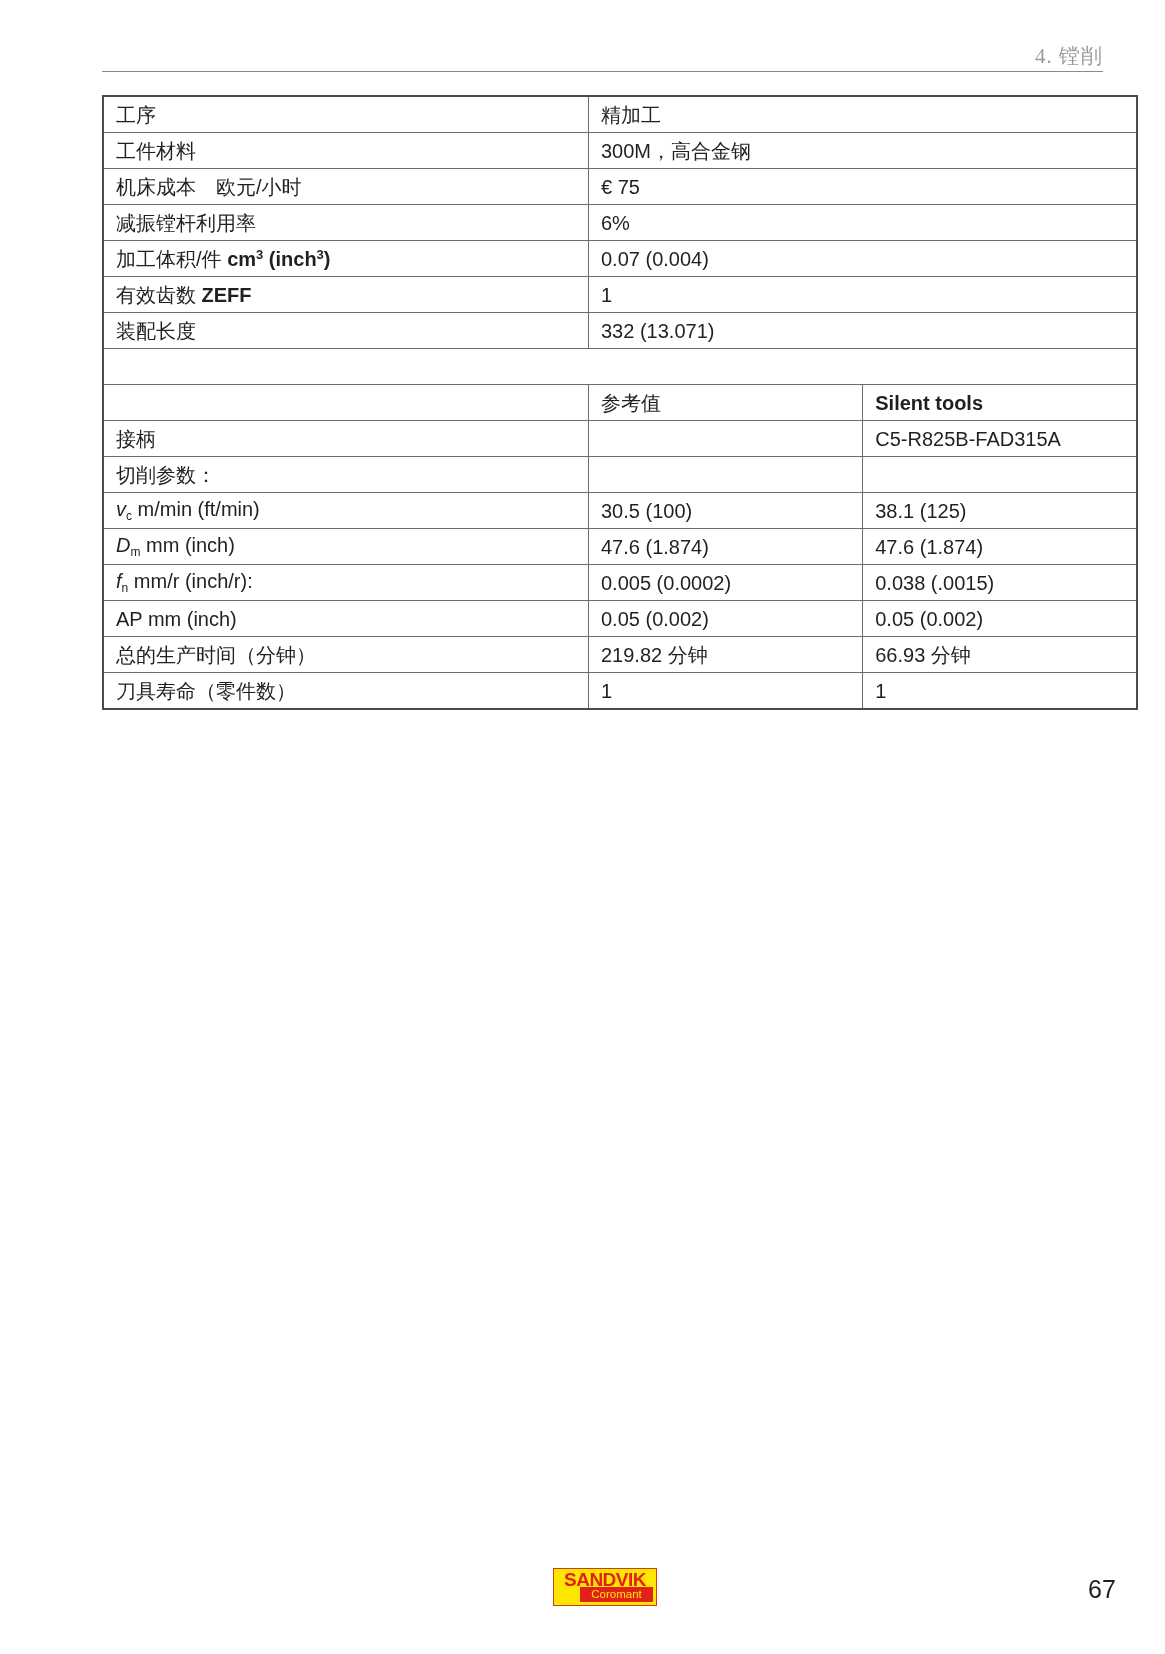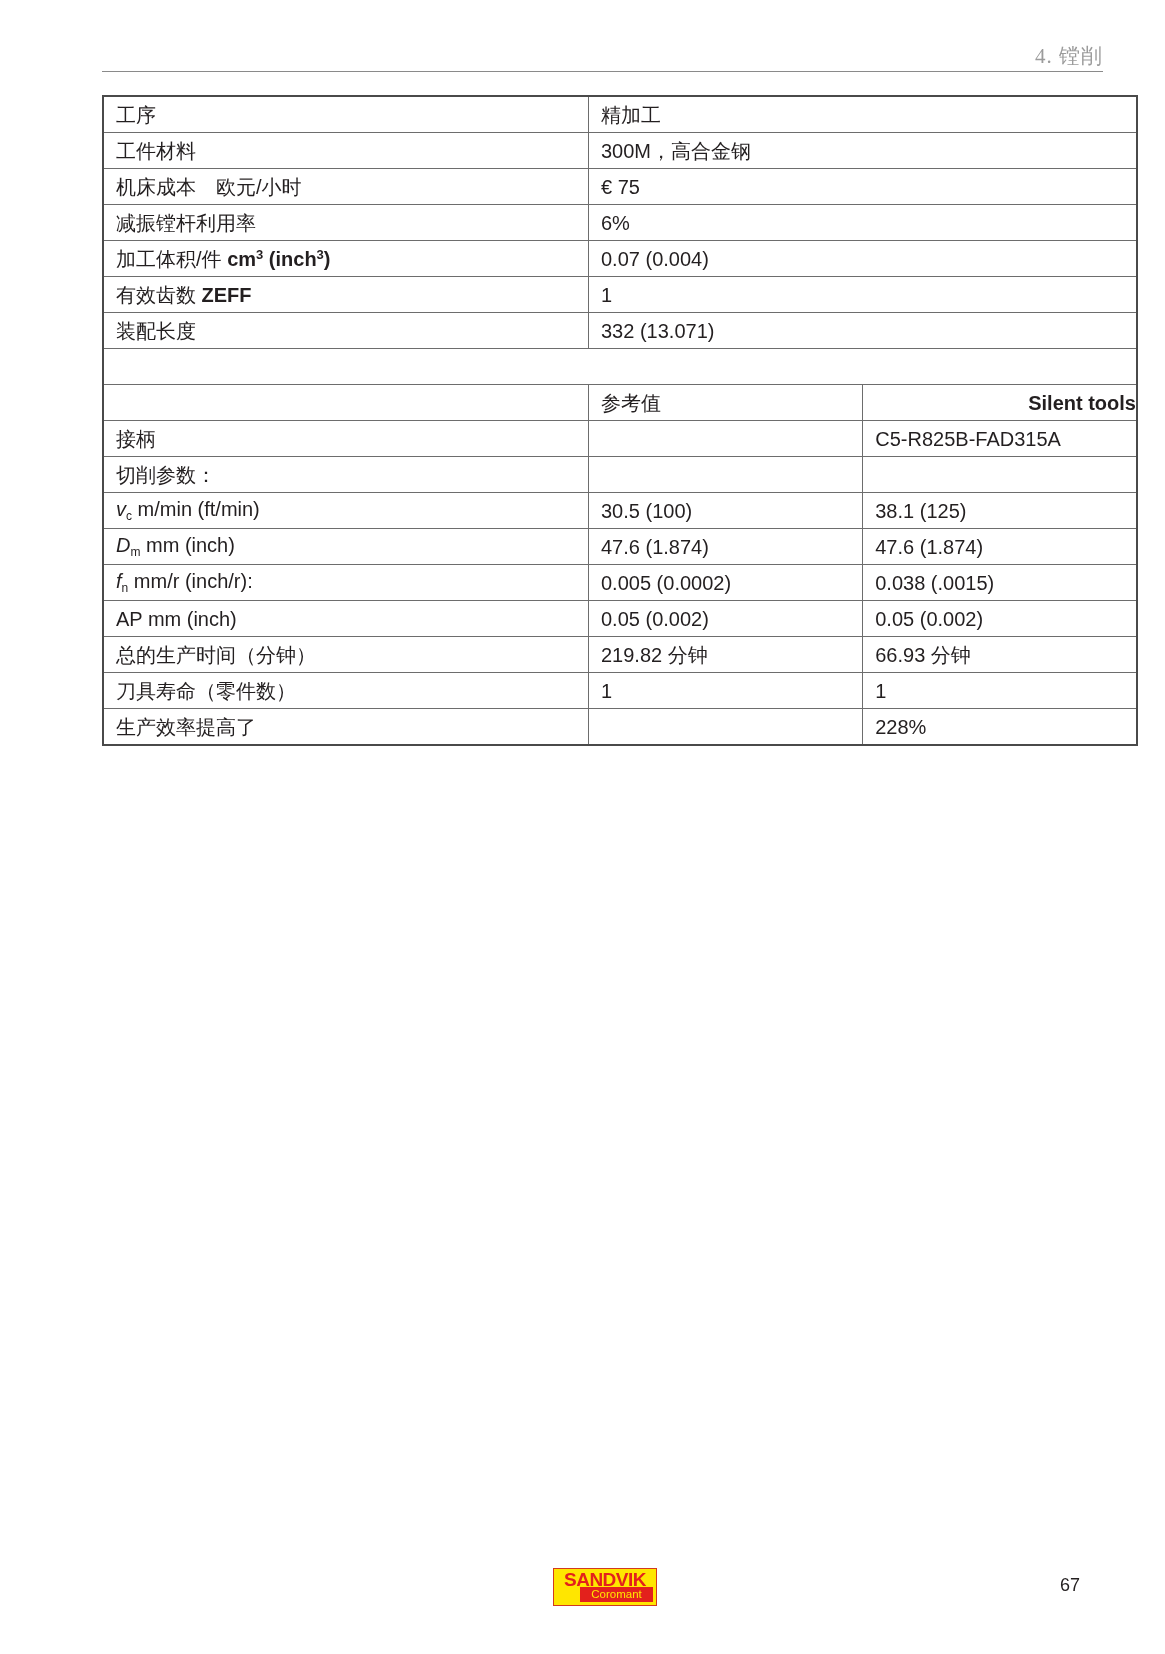--- a/index.html
+++ b/index.html
@@ -4,29 +4,29 @@
 <style>
   html, body { margin:0; padding:0; background:#ffffff; }
   body { width:1165px; height:1654px; position:relative; font-family:"Liberation Sans","DejaVu Sans",sans-serif; color:#231f20; overflow:hidden; }
   .running-head { position:absolute; left:102px; top:40px; width:1001px; height:31px; border-bottom:1.5px solid #8a8a8a; }
   .running-head .title { position:absolute; right:0; top:2px; font-size:21px; color:#9b9b9b; letter-spacing:1px; font-family:Liberation Serif, serif; }
   table.spec { position:absolute; left:102px; top:95px; width:1036px; border-collapse:collapse; border:2px solid #4a4a4a; table-layout:fixed; }
   table.spec td { border:1.5px solid #6d6d6d; height:35px; padding:0 0 0 12px; font-size:20px; vertical-align:middle; white-space:nowrap; line-height:1; }
   td.c1 { width:472px; }
   td.c2 { width:246px; }
   td.c3 { }
-  .bold { font-weight:bold;text-align:right; }
+  .bold { font-weight:bold; }
   .spacer td { height:35px; }
   sub.s { font-size:12px; vertical-align:-4px; font-style:normal; }
   sup.s { font-size:13px; vertical-align:7px; }
   .it { font-style:italic; }
   .footer-logo { position:absolute; left:553px; top:1568px; width:104px; height:38px; background:#ffe600; border:1px solid #d23a1e; box-sizing:border-box; }
   .footer-logo .brand { position:absolute; left:0; top:1px; width:100%; text-align:center; font-weight:bold; font-size:19px; color:#e3211c; letter-spacing:-0.5px; line-height:19px; font-family:"Liberation Sans",sans-serif; }
   .footer-logo .sub { position:absolute; left:3px; right:3px; bottom:3px; height:15px; background:#e3211c; color:#ffe600; font-size:11.5px; text-align:center; line-height:15px; font-family:"Liberation Sans",sans-serif;margin-left:23px; }
-  .page-number { position:absolute; left:1060px; top:1575px; font-size:18px; color:#231f20; font-family:"Liberation Sans",sans-serif; }
+  .page-number { position:absolute; left:1088px; top:1575px; font-size:25px; color:#231f20; font-family:"Liberation Sans",sans-serif; }
 </style>
 </head>
 <body>
 
 <div class="running-head">
   <span class="title">4. 镗削</span>
 </div>
 
 <table class="spec">
   <tbody>
@@ -102,25 +102,20 @@
     <tr>
       <td class="c1">总的生产时间（分钟）</td>
       <td class="c2">219.82 分钟</td>
       <td class="c3">66.93 分钟</td>
     </tr>
     <tr>
       <td class="c1">刀具寿命（零件数）</td>
       <td class="c2">1</td>
       <td class="c3">1</td>
     </tr>
-    <tr>
-      <td class="c1">生产效率提高了</td>
-      <td class="c2"></td>
-      <td class="c3">228%</td>
-    </tr>
   </tbody>
 </table>
 
 <div class="footer-logo">
   <div class="brand">SANDVIK</div>
   <div class="sub">Coromant</div>
 </div>
 
 <div class="page-number">67</div>
 

